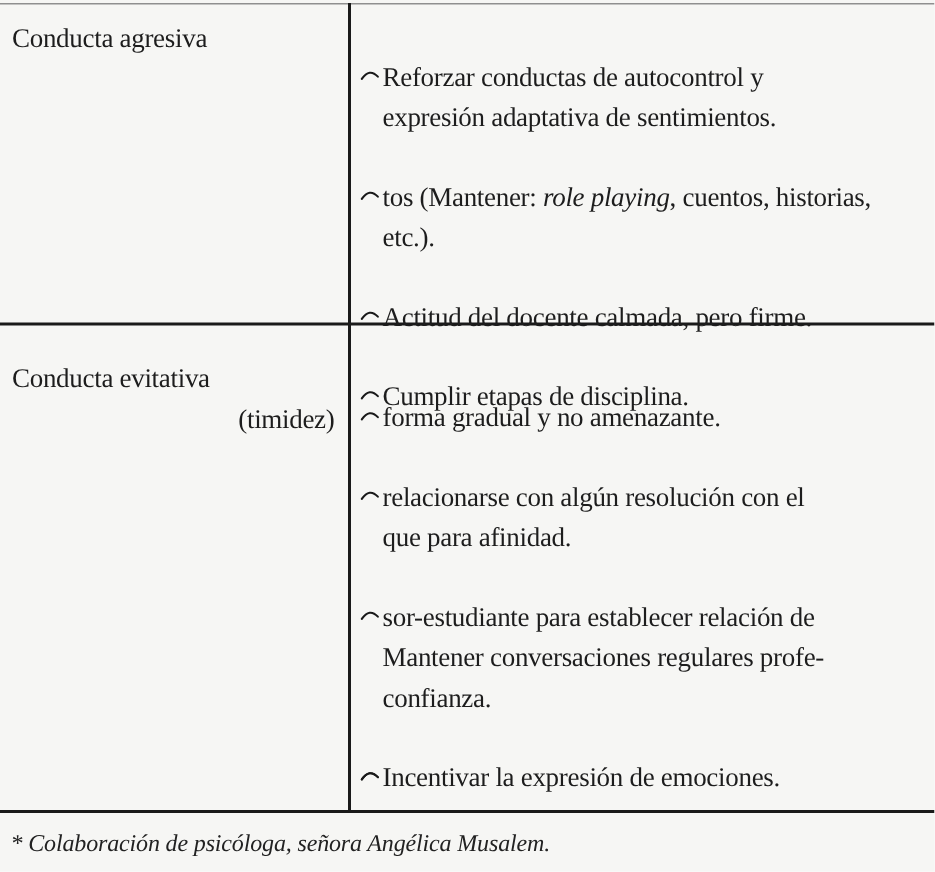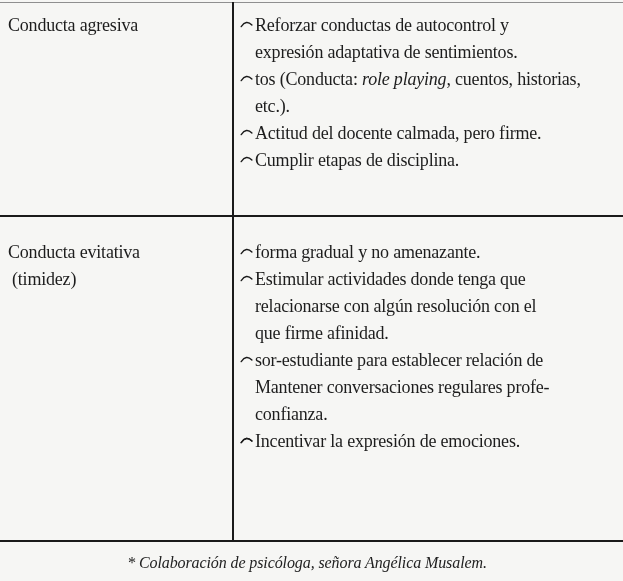--- a/index.html
+++ b/index.html
@@ -18,31 +18,30 @@
   .hrule.mid{top:215px;}
   .hrule.bottom{top:540px;}
   .vrule{position:absolute;left:232px;top:2px;width:2px;height:540px;background:#1a1a1a;}
   .row{position:absolute;left:0;width:623px;}
   .row1{top:2px;height:213px;}
   .row2{top:217px;height:417px;}
   .cell-label{position:absolute;left:8px;top:10px;width:215px;line-height:27px;}
   .row2 .cell-label{top:22px;}
   .cell-items{position:absolute;left:240px;top:10px;width:378px;}
   .row2 .cell-items{top:22px;}
-  .item{position:relative;padding-left:15px;line-height:27px;}
+  .item{position:relative;padding-left:15px;line-height:27px;margin-top:26px;}
   .bicon{position:absolute;left:0;top:8px;width:13px;height:8px;color:#1a1a1a;}
   .bicon svg{display:block;}
   .tline{display:block;white-space:nowrap;line-height:27px;}
-  .tline2{padding-left:4px;}
+  .tline2{padding-left:4px;text-align:right;}
   .ital{font-style:italic;}
   .footnote{
     position:absolute;left:7px;top:553px;width:600px;
     font-style:italic;font-size:16px;line-height:20px;color:#222222;
     letter-spacing:-0.1px;
-    text-align:center;
   }
 </style>
 </head>
 <body>
 
 <div class="page">
 
   <div class="hrule top"></div>
   <div class="hrule mid"></div>
   <div class="hrule bottom"></div>
@@ -63,21 +62,21 @@
         <span class="tline">Reforzar conductas de autocontrol y</span>
         <span class="tline">expresión adaptativa de sentimientos.</span>
       </div>
 
       <div class="item">
         <span class="bicon">
             <svg width="13" height="8" viewBox="0 0 13 8">
               <path d="M1.2 6.6 Q 6.3 -0.8 11.9 5.1" fill="none" stroke="currentColor" stroke-width="1.4" stroke-linecap="round"></path>
             </svg>
           </span>
-        <span class="tline"><span>tos (Conducta: </span><span class="ital">role playing</span><span>, cuentos, historias,</span></span>
+        <span class="tline"><span>tos (Mantener: </span><span class="ital">role playing</span><span>, cuentos, historias,</span></span>
         <span class="tline">etc.).</span>
       </div>
 
       <div class="item">
         <span class="bicon">
             <svg width="13" height="8" viewBox="0 0 13 8">
               <path d="M1.2 6.6 Q 6.3 -0.8 11.9 5.1" fill="none" stroke="currentColor" stroke-width="1.4" stroke-linecap="round"></path>
             </svg>
           </span>
         <span class="tline">Actitud del docente calmada, pero firme.</span>
@@ -110,23 +109,22 @@
           </span>
         <span class="tline">forma gradual y no amenazante.</span>
       </div>
 
       <div class="item">
         <span class="bicon">
             <svg width="13" height="8" viewBox="0 0 13 8">
               <path d="M1.2 6.6 Q 6.3 -0.8 11.9 5.1" fill="none" stroke="currentColor" stroke-width="1.4" stroke-linecap="round"></path>
             </svg>
           </span>
-        <span class="tline">Estimular actividades donde tenga que</span>
         <span class="tline">relacionarse con algún resolución con el</span>
-        <span class="tline">que firme afinidad.</span>
+        <span class="tline">que para afinidad.</span>
       </div>
 
       <div class="item">
         <span class="bicon">
             <svg width="13" height="8" viewBox="0 0 13 8">
               <path d="M1.2 6.6 Q 6.3 -0.8 11.9 5.1" fill="none" stroke="currentColor" stroke-width="1.4" stroke-linecap="round"></path>
             </svg>
           </span>
         <span class="tline">sor-estudiante para establecer relación de</span>
         <span class="tline">Mantener conversaciones regulares profe-</span>

